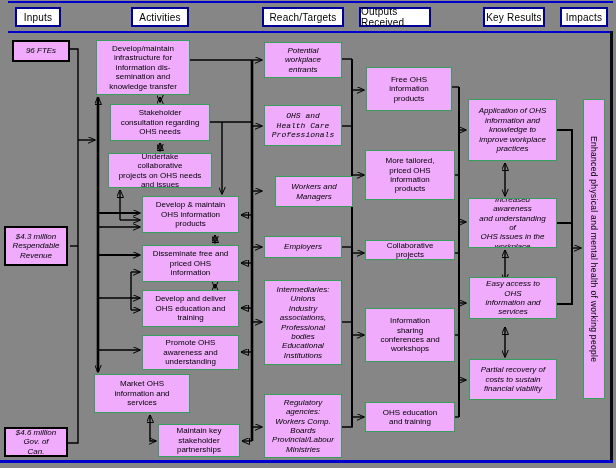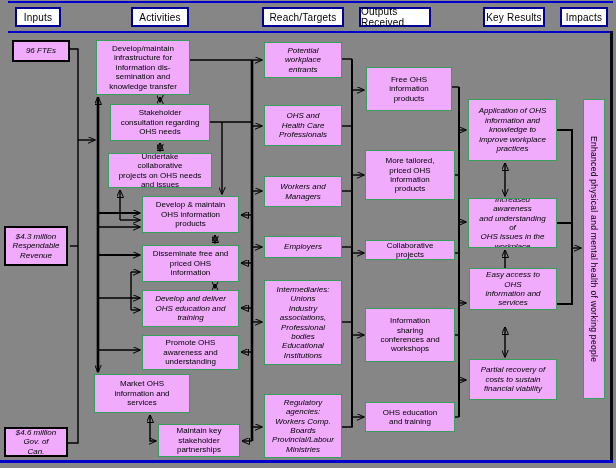--- a/index.html
+++ b/index.html
@@ -159,40 +159,40 @@
 OHS needs</div>
   <div class="node" style="left:108px;top:153px;width:104px;height:35px;">Undertake collaborative
 projects on OHS needs
 and issues</div>
   <div class="node" style="left:142px;top:196px;width:97px;height:37px;">Develop &amp; maintain
 OHS information
 products</div>
   <div class="node" style="left:142px;top:245px;width:97px;height:37px;">Disseminate free and
 priced OHS
 information</div>
-  <div class="node" style="left:142px;top:290px;width:97px;height:37px;font-style:italic;">Develop and deliver
+  <div class="node" style="left:142px;top:290px;width:97px;height:37px;">Develop and deliver
 OHS education and
 training</div>
   <div class="node" style="left:142px;top:335px;width:97px;height:35px;">Promote OHS
 awareness and
 understanding</div>
   <div class="node" style="left:94px;top:374px;width:96px;height:39px;">Market OHS
 information and
 services</div>
   <div class="node" style="left:158px;top:424px;width:82px;height:33px;">Maintain key
 stakeholder
 partnerships</div>
 
   <div class="node reach-node" style="left:264px;top:42px;width:78px;height:36px;">Potential
 workplace
 entrants</div>
-  <div class="node reach-node" style="left:264px;top:105px;width:78px;height:41px;">OHS and
+  <div class="node reach-node" style="left:264px;top:105px;width:78px;height:41px;font-family:Liberation Mono, monospace;">OHS and
 Health Care
 Professionals</div>
-  <div class="node reach-node" style="left:264px;top:176px;width:78px;height:31px;">Workers and
+  <div class="node reach-node" style="left:275px;top:176px;width:78px;height:31px;">Workers and
 Managers</div>
   <div class="node reach-node" style="left:264px;top:236px;width:78px;height:22px;">Employers</div>
   <div class="node reach-node" style="left:264px;top:280px;width:78px;height:85px;">Intermediaries:
 Unions
 Industry
 associations,
 Professional
 bodies
 Educational
 Institutions</div>
@@ -221,21 +221,21 @@
 
   <div class="node kr-node" style="left:468px;top:99px;width:89px;height:62px;">Application of OHS
 information and
 knowledge to
 improve workplace
 practices</div>
   <div class="node kr-node" style="left:468px;top:198px;width:89px;height:50px;">Increased awareness
 and understanding of
 OHS issues in the
 workplace</div>
-  <div class="node kr-node" style="left:469px;top:268px;width:88px;height:42px;">Easy access to OHS
+  <div class="node kr-node" style="left:469px;top:277px;width:88px;height:42px;">Easy access to OHS
 information and
 services</div>
   <div class="node kr-node" style="left:469px;top:359px;width:88px;height:41px;">Partial recovery of
 costs to sustain
 financial viability</div>
 
   <div class="node impact-node" style="left:583px;top:99px;width:22px;height:300px;">Enhanced physical and mental health of working people</div>
 
 </div>
 

